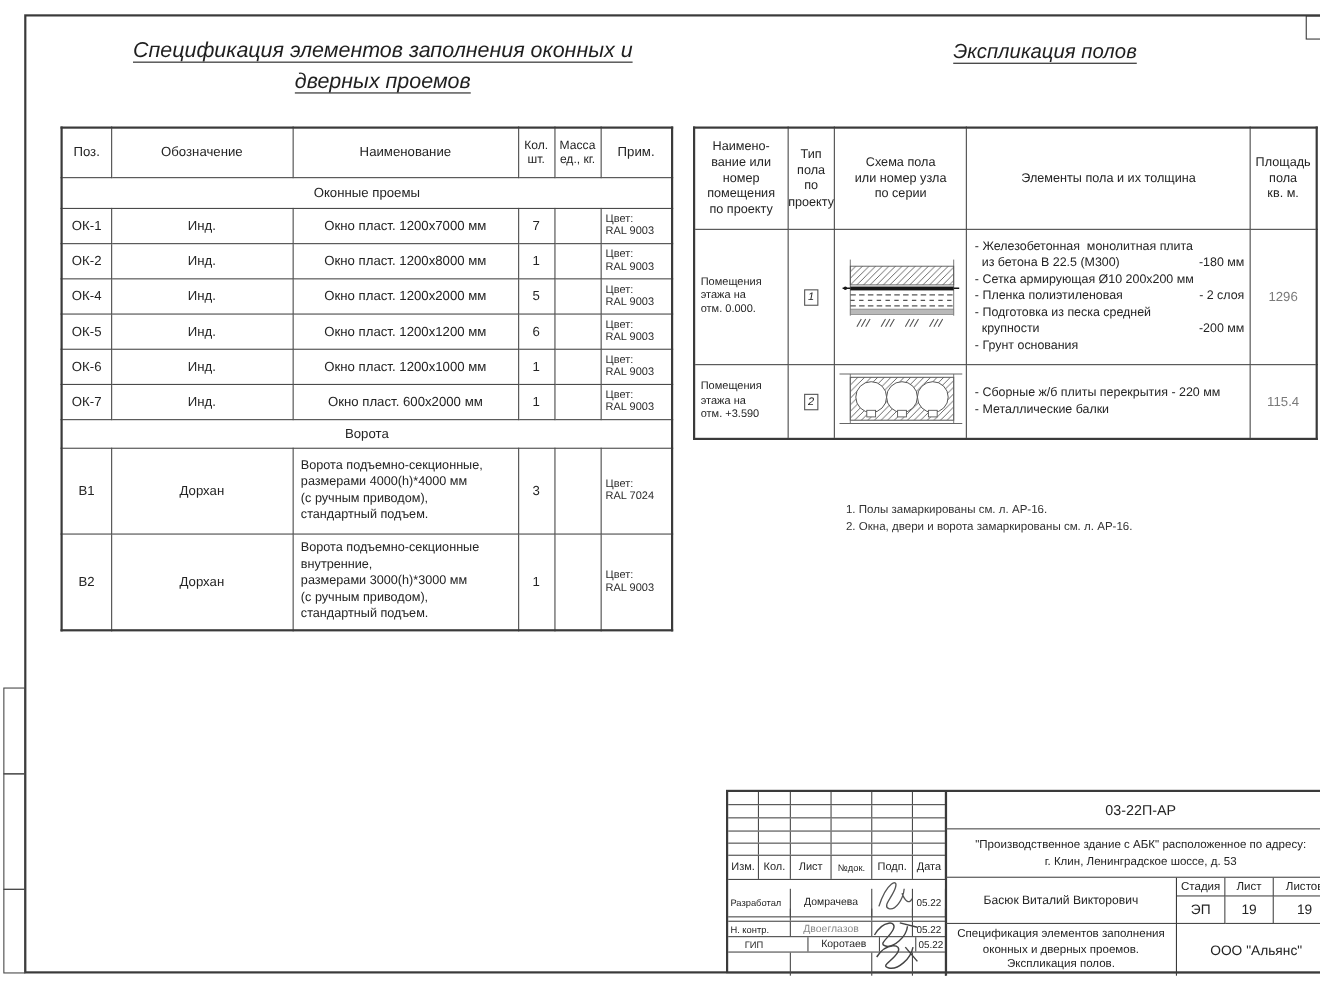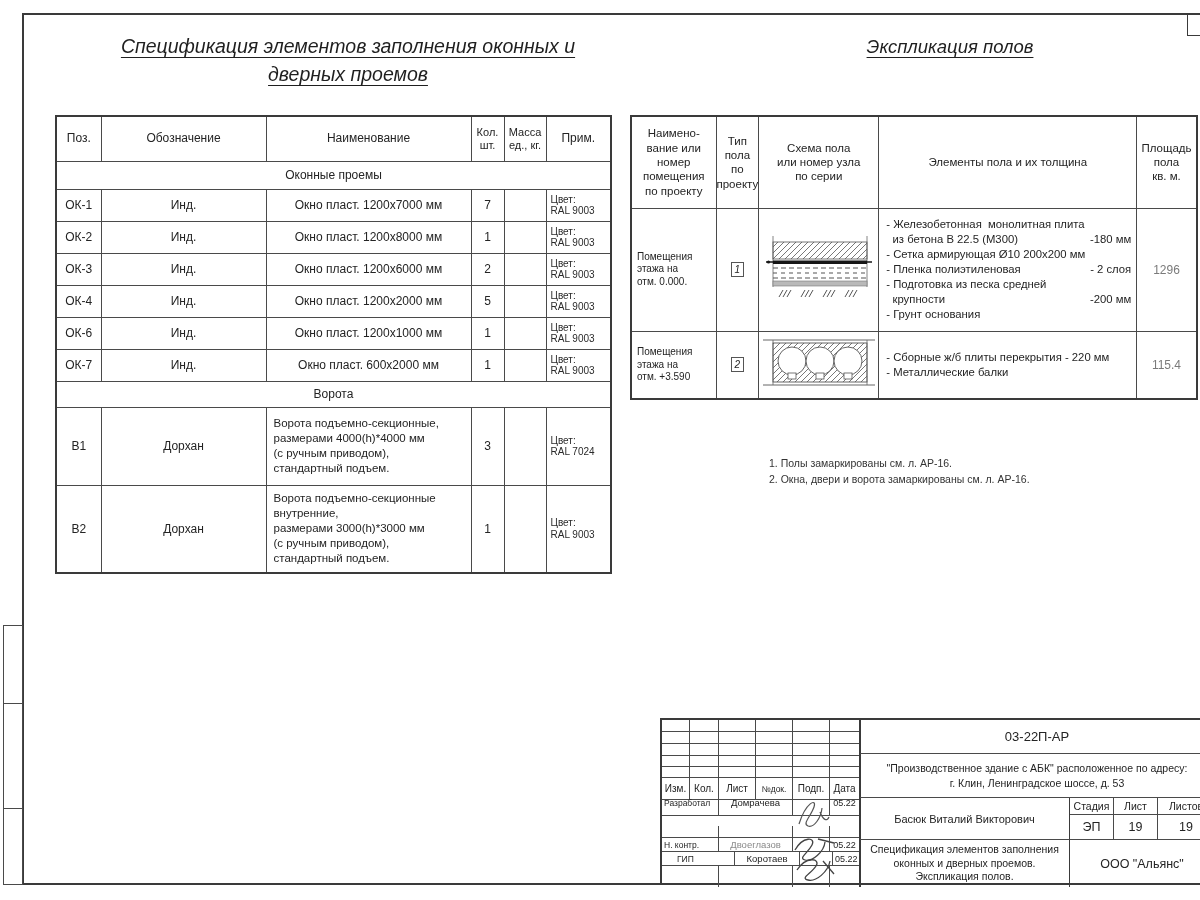--- a/index.html
+++ b/index.html
@@ -111,33 +111,33 @@
     <tr class="row-ok">
       <td>ОК-2</td>
       <td>Инд.</td>
       <td>Окно пласт. 1200х8000 мм</td>
       <td>1</td>
       <td></td>
       <td class="note pre">Цвет:
 RAL 9003</td>
     </tr>
     <tr class="row-ok">
-      <td>ОК-3</td>
-      <td>Инд.</td>
-      <td>Окно пласт. 1200х6000 мм</td>
-      <td>2</td>
-      <td></td>
-      <td class="note pre">Цвет:
-RAL 9003</td>
-    </tr>
-    <tr class="row-ok">
       <td>ОК-4</td>
       <td>Инд.</td>
       <td>Окно пласт. 1200х2000 мм</td>
       <td>5</td>
+      <td></td>
+      <td class="note pre">Цвет:
+RAL 9003</td>
+    </tr>
+    <tr class="row-ok">
+      <td>ОК-5</td>
+      <td>Инд.</td>
+      <td>Окно пласт. 1200х1200 мм</td>
+      <td>6</td>
       <td></td>
       <td class="note pre">Цвет:
 RAL 9003</td>
     </tr>
     <tr class="row-ok">
       <td>ОК-6</td>
       <td>Инд.</td>
       <td>Окно пласт. 1200х1000 мм</td>
       <td>1</td>
       <td></td>
@@ -364,21 +364,21 @@
         <div class="scell" style="width:30px"></div>
       </div>
     <div class="srow" style="top:58px;height:22px;">
       <div class="scell" style="width:28px;font-size:10px">Изм.</div>
       <div class="scell" style="width:29px;font-size:10px">Кол.</div>
       <div class="scell" style="width:37px;font-size:10px">Лист</div>
       <div class="scell" style="width:37px;font-size:8.5px">№док.</div>
       <div class="scell" style="width:37px;font-size:10px">Подп.</div>
       <div class="scell" style="width:30px;font-size:10px">Дата</div>
     </div>
-    <div class="srow" style="top:70px;height:26px;">
+    <div class="srow" style="top:88px;height:26px;">
       <div class="scell" style="width:57px;font-size:8.5px;justify-content:flex-start;padding-left:2px">Разработал</div>
       <div class="scell" style="width:74px;font-size:9.5px">Домрачева</div>
       <div class="scell" style="width:37px"></div>
       <div class="scell" style="width:30px;font-size:9px">05.22</div>
     </div>
     <div class="srow" style="top:106px;height:12px;">
         <div class="scell" style="width:57px"></div>
         <div class="scell" style="width:74px"></div>
         <div class="scell" style="width:37px"></div>
         <div class="scell" style="width:30px"></div>

